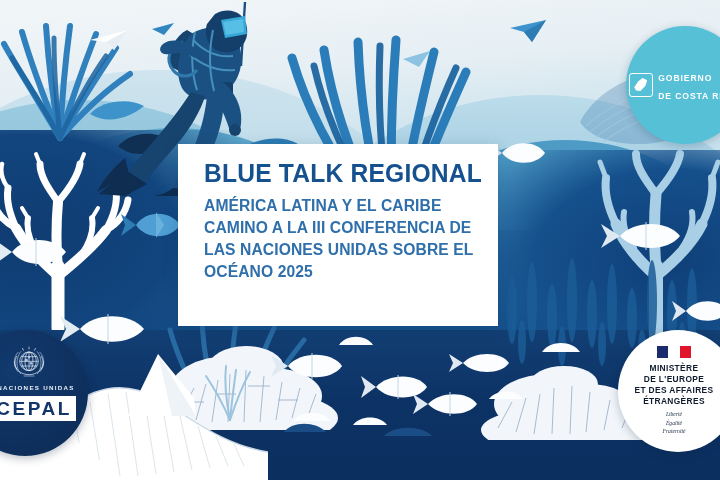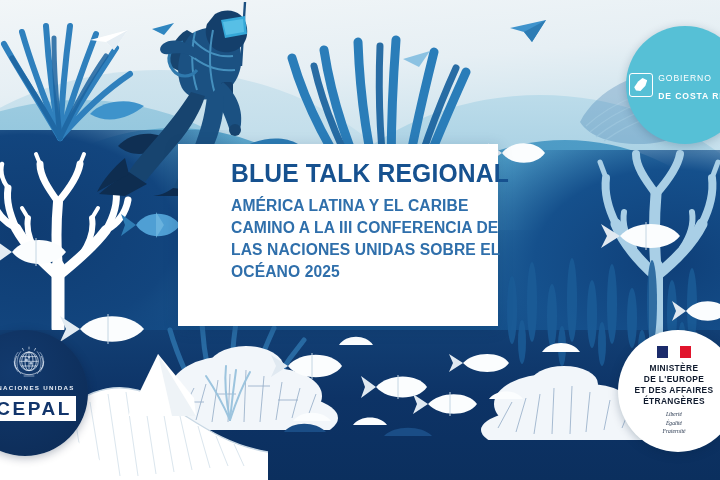--- a/index.html
+++ b/index.html
@@ -32,21 +32,21 @@
 
   
   .badge{position:absolute;border-radius:50%;display:flex;align-items:center;justify-content:center;}
   .badge-cr{right:-24px;top:26px;width:118px;height:118px;background:#56c0d6;
        box-shadow:0 2px 10px rgba(0,40,70,.22);}
   .cr-inner{display:flex;align-items:center;gap:5px;transform:translateX(-2px);}
   .cr-mark{width:22px;height:22px;border:1.6px solid #fff;border-radius:3px;position:relative;flex:0 0 auto;}
   .cr-mark:after{content:"";position:absolute;left:4px;top:4px;width:13px;height:13px;background:#fff;
       clip-path:polygon(0% 72%,30% 26%,64% 0%,100% 18%,86% 60%,48% 100%,14% 96%);}
   .cr-text{color:#fff;line-height:1.12;letter-spacing:.9px;white-space:nowrap;}
-  .cr-t1{font-size:8.6px;font-weight:400;}
+  .cr-t1{font-size:8.6px;font-weight:700;}
   .cr-t2{font-size:8.6px;font-weight:700;}
 
   .badge-un{left:-38px;top:330px;width:126px;height:126px;
        background:radial-gradient(circle at 40% 32%,#123a6e,#0c2a54);box-shadow:0 2px 10px rgba(0,20,50,.3);}
   .un-inner{position:relative;width:100%;height:100%;}
   .un-emblem{position:absolute;left:47px;top:14px;width:40px;height:40px;}
   .un-cap{position:absolute;left:24px;top:54px;width:100px;text-align:center;color:#e8eef6;
        font-size:6.2px;letter-spacing:1.3px;font-weight:700;}
   .cepal-box{position:absolute;left:18px;top:66px;width:96px;height:25px;background:#fff;
        display:flex;align-items:center;justify-content:center;}
@@ -58,21 +58,21 @@
   .fr-inner{width:100%;text-align:center;transform:translateX(-4px);}
   .fr-flag{width:34px;height:12px;margin:0 auto 5px;display:flex;}
   .fr-flag i{flex:1;}
   .fr-t{color:#101b2e;font-size:8.4px;font-weight:700;line-height:1.28;letter-spacing:.35px;}
   .fr-m{margin-top:4px;color:#203049;font-size:5.6px;line-height:1.5;font-style:italic;
        font-family:"Liberation Serif",serif;}
 
   
   .card{position:absolute;left:178px;top:144px;width:320px;height:182px;background:#fff;
         box-shadow:0 3px 14px rgba(8,40,80,.18);}
-  .card-in{padding:16px 16px 0 19px;margin-left:34px;}
+  .card-in{padding:16px 16px 0 26px;}
   .t-main{font-size:26.5px;font-weight:700;color:#16518f;letter-spacing:.2px;line-height:1;
         font-family:"Liberation Sans",sans-serif;transform:scaleX(.93);transform-origin:0 50%;white-space:nowrap;}
   .t-sub{margin-top:7px;font-size:17.4px;font-weight:700;color:#2f6fab;line-height:1.28;
         letter-spacing:.1px;transform:scaleX(.9);transform-origin:0 50%;white-space:nowrap;
         font-family:"Liberation Sans",sans-serif;}
 </style>
 </head>
 <body>
 
 <div class="poster">

